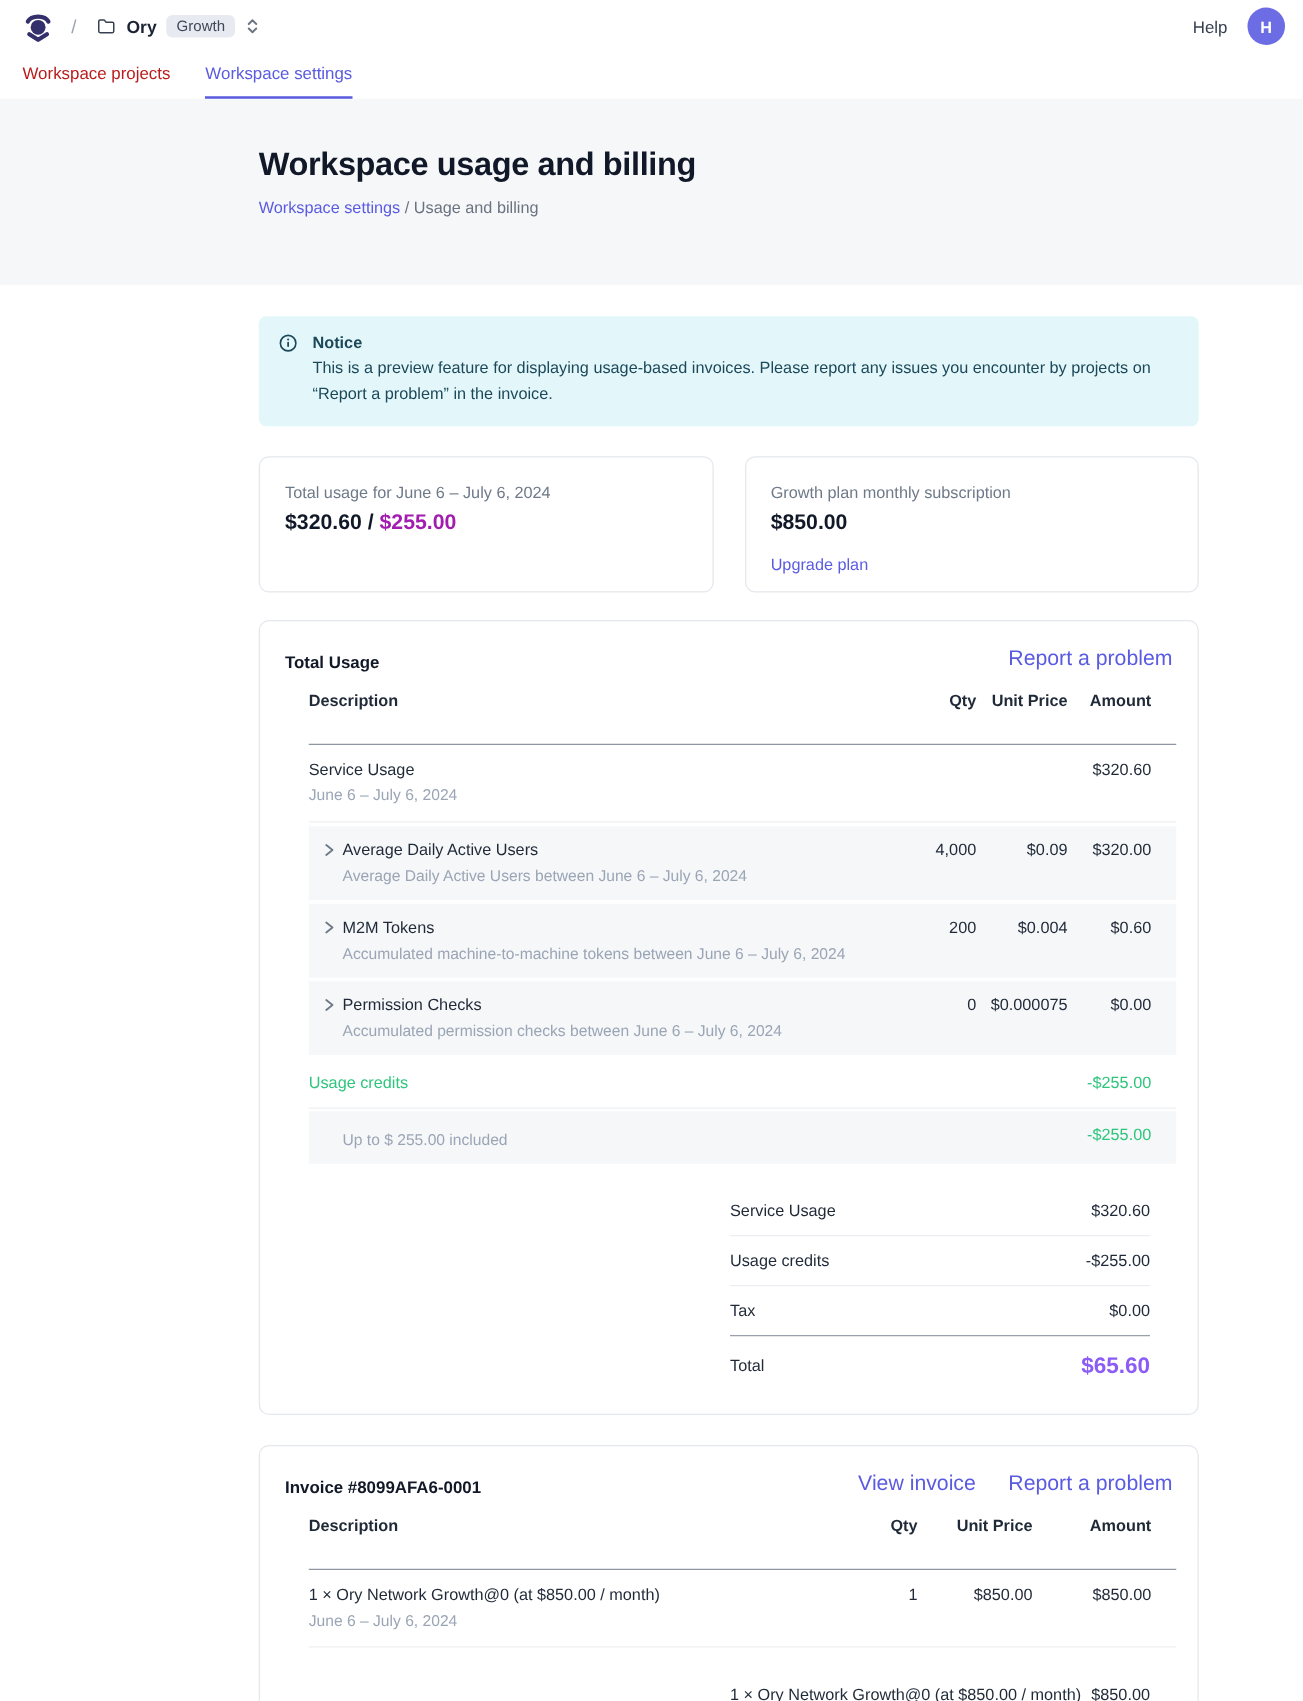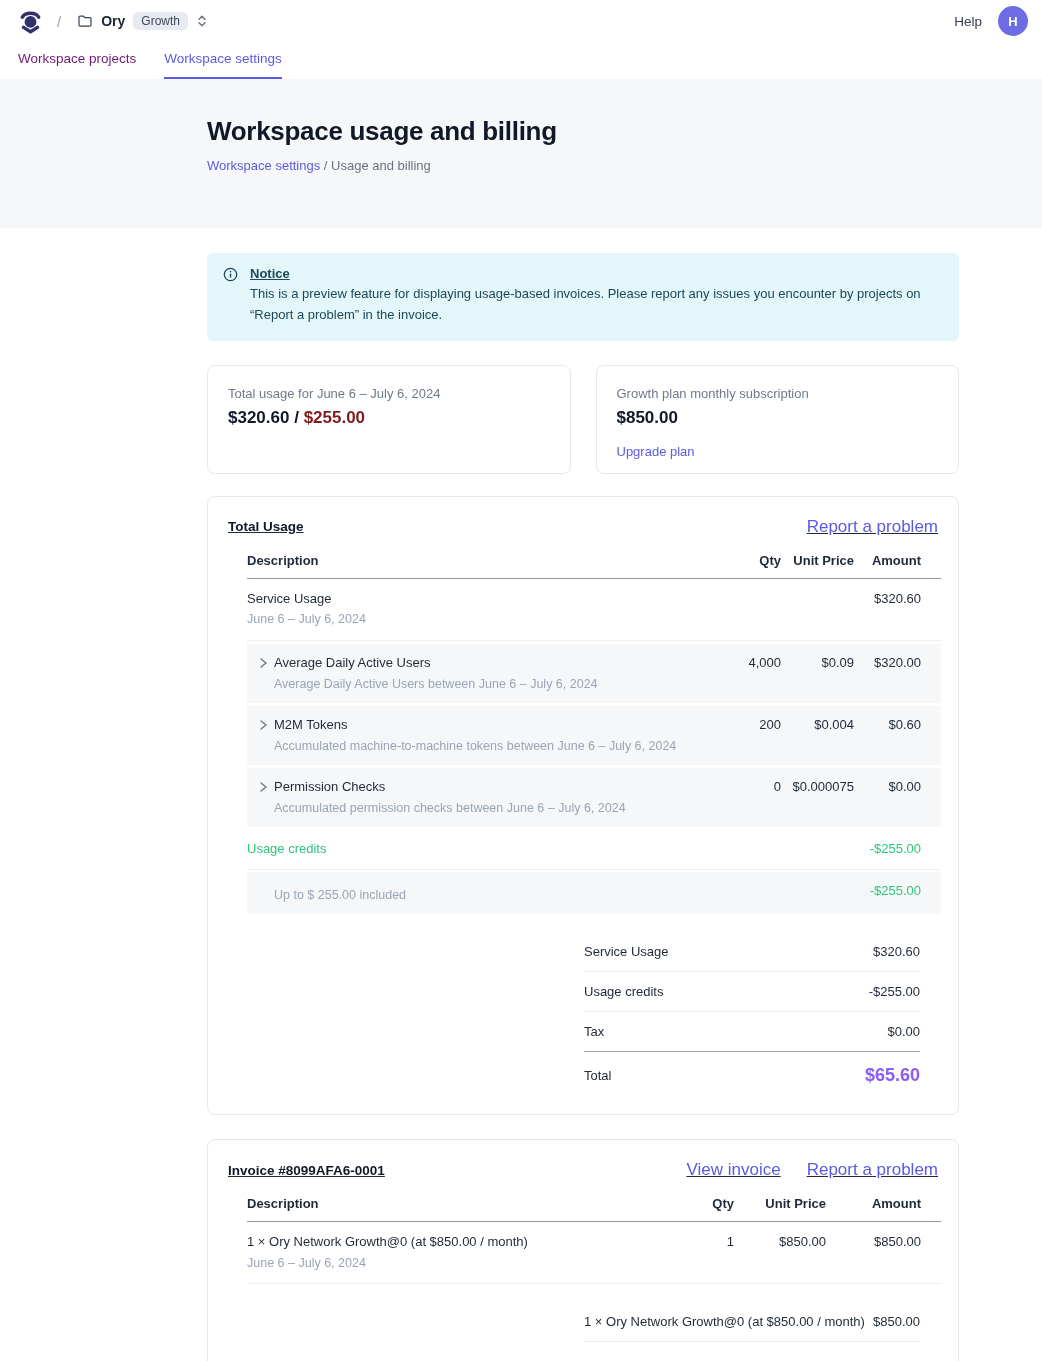--- a/index.html
+++ b/index.html
@@ -12,62 +12,62 @@
   .ws-crumb { display:flex; align-items:center; gap:8px; cursor:pointer; }
   .ws-name { font-size:14px; font-weight:600; color:#1a2233; }
   .plan-badge { background:#e8eaf1; color:#3f4757; font-size:12px; padding:2px 8px; border-radius:5px; }
   .topbar-right { margin-left:auto; display:flex; align-items:center; gap:16px; }
   .help-link { font-size:13.5px; color:#374151; cursor:pointer; }
   .avatar { width:30px; height:30px; border-radius:50%; background:#6c6ce5; color:#fff;
     font-size:13px; font-weight:600; display:flex; align-items:center; justify-content:center; cursor:pointer; }
 
   
   .tabs { height:37px; display:flex; gap:28px; padding-left:18px; background:#fff; }
-  .tab { font-size:13.5px; color:#701a75; display:flex; align-items:center; cursor:pointer;
+  .tab { font-size:13.5px; color:#b91c1c; display:flex; align-items:center; cursor:pointer;
     border-bottom:2px solid transparent; padding-bottom:2px; }
   .tab.active { color:#5a5be0; border-bottom-color:#5a5be0; font-weight:500; }
 
   
   .band { height:149px; background:#f6f7f9; padding:37px 0 0 207px; }
   .page-title { font-size:26px; font-weight:700; color:#111827; letter-spacing:-0.3px; }
   .band-crumb { margin-top:11px; font-size:13px; color:#6b7280; }
   .band-crumb .crumb-link { color:#5a5be0; font-weight:500; cursor:pointer; }
 
   
   .content { position:relative; }
   .sidebar { position:absolute; left:16px; top:27px; width:175px; }
   .side-item { font-size:13px; color:#64707f; margin-bottom:13px; cursor:pointer; }
   .side-item.active { color:#111827; font-weight:700; }
   .main { margin-left:207px; width:752px; }
 
   
   .notice { margin-top:25px; background:#e3f7fa; border-radius:6px; padding:13px 16px 15px;
     display:flex; gap:12px; color:#1c4859; }
-  .notice-title { font-size:13px; font-weight:700;text-decoration:underline; }
+  .notice-title { font-size:13px; font-weight:700; }
   .notice-body { font-size:13px; line-height:1.6; margin-top:3px; }
 
   
   .cards { margin-top:24px; display:flex; gap:25px; }
   .card { flex:1; background:#fff; border:1px solid #e4e7ec; border-radius:8px; padding:20px; height:109px; }
   .card-label { font-size:13px; color:#6f7a89; }
   .card-value { margin-top:7px; font-size:17px; font-weight:600; color:#111827; }
-  .card-value .green { color:#7f1d1d; }
+  .card-value .green { color:#a21caf; }
   .card-link { margin-top:16px; font-size:13px; color:#5a5be0; font-weight:500; cursor:pointer; display:inline-block; }
 
   
   .panel { background:#fff; border:1px solid #e4e7ec; border-radius:8px; padding:20px 20px 28px; }
   .panel.usage { margin-top:22px; }
   .panel.invoice { margin-top:24px; }
-  .panel-head { display:flex; align-items:center;text-decoration:underline; }
+  .panel-head { display:flex; align-items:flex-end; }
   .panel-title { font-size:13.5px; font-weight:700; color:#111827; }
   .panel-links { margin-left:auto; display:flex; gap:26px; }
   .panel-link { font-size:17px; color:#5a5be0; font-weight:500; cursor:pointer; }
 
   .table { margin:16px 0 0 19px; width:694px; }
-  .thead { display:grid; padding-bottom:10px; border-bottom:1px solid #8e96a3;
+  .thead { display:grid; padding-bottom:27px; border-bottom:1px solid #8e96a3;
     font-size:13px; font-weight:600; color:#1f2937; }
   .grid-usage { grid-template-columns:1fr 75px 73px 87px; }
   .grid-invoice { grid-template-columns:1fr 60px 92px 115px; }
   .num { text-align:right; }
   .pr { padding-right:20px; }
 
   .trow { display:grid; align-items:start; font-size:13px; }
   .row-title { color:#1f2937; line-height:1.3; }
   .row-sub { color:#9aa5b5; font-size:12.5px; margin-top:4px; line-height:1.3; }
   .trow .num { line-height:1.3; }

